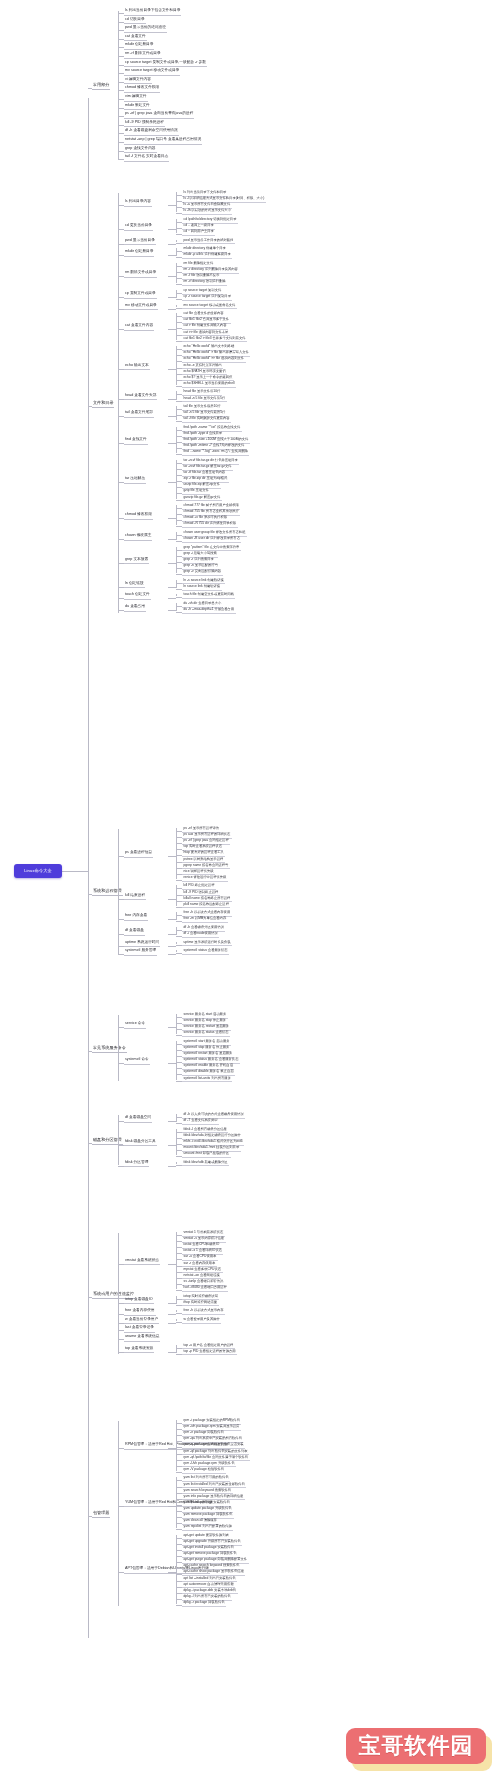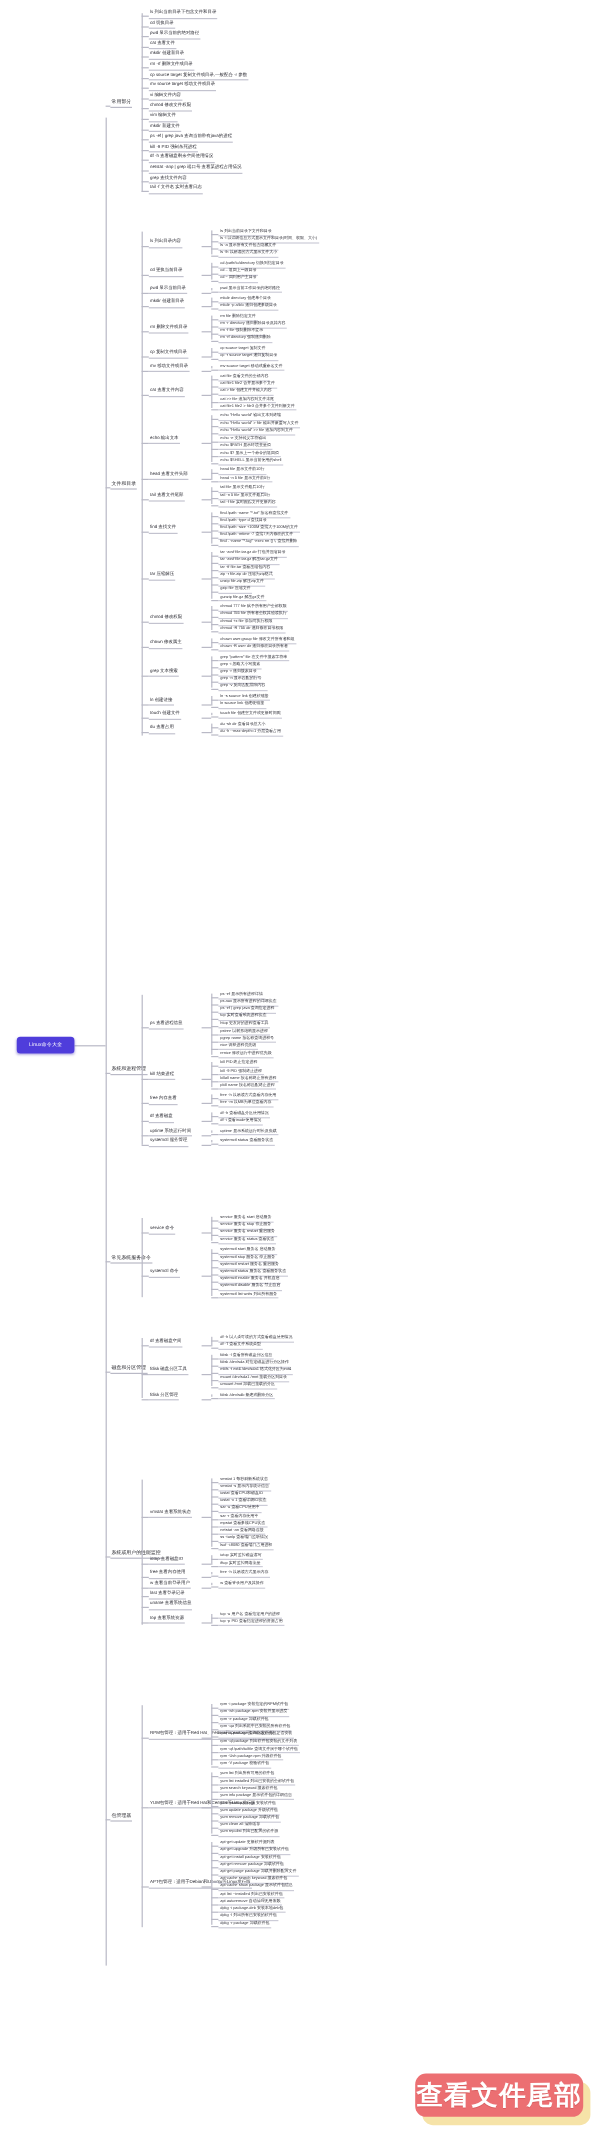--- a/index.html
+++ b/index.html
@@ -623,16 +623,16 @@
       <div class="ln h" style="left: 176px; top: 1592.7px; width: 6px;"></div>
       <div class="leaf" style="left: 182px; top: 1593.8px;">dpkg -l 列出所有已安装的软件包</div>
       <div class="ln h" style="left: 176px; top: 1598.8px; width: 6px;"></div>
       <div class="leaf" style="left: 182px; top: 1599.9px;">dpkg -r package 卸载软件包</div>
       <div class="ln h" style="left: 176px; top: 1604.9px; width: 6px;"></div>
     </div>
 
   <div class="watermark">
     <div class="wm-shadow"></div>
     <div class="wm-box">
-      <span class="wm-text">查看文件尾部</span>
+      <span class="wm-text">宝哥软件园</span>
     </div>
   </div>
 </div>
 
 </body></html>

